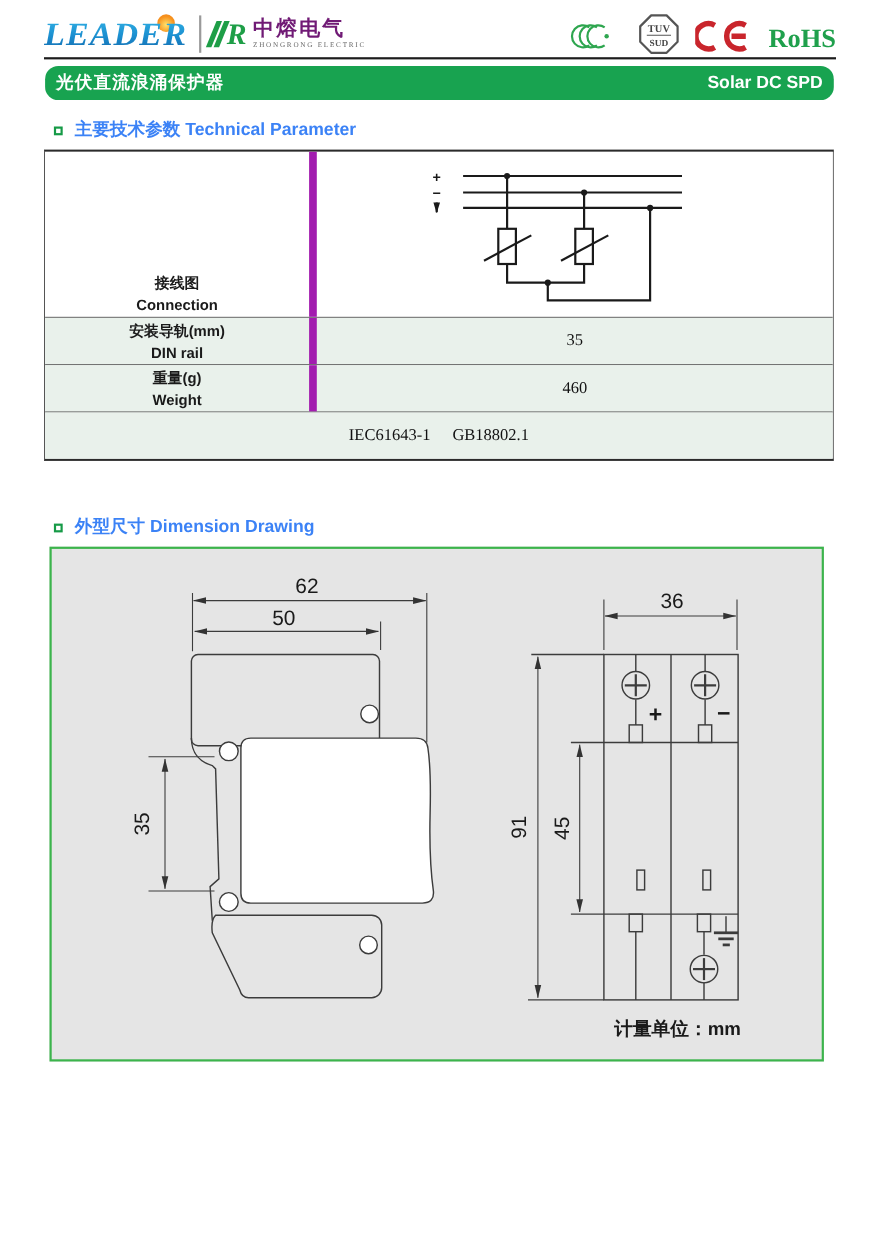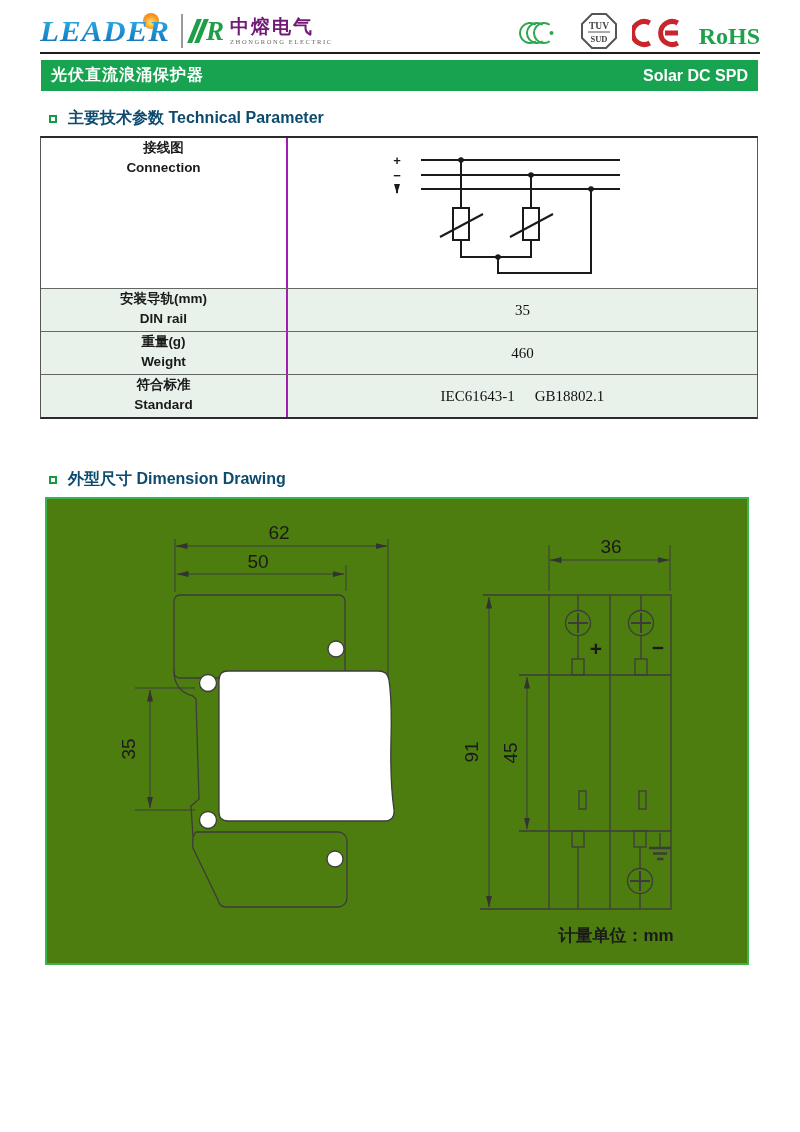--- a/index.html
+++ b/index.html
@@ -21,52 +21,52 @@
   .zhblock{display:flex;flex-direction:column;justify-content:center;}
   .zh-name{font-size:19px;font-weight:bold;color:#701a75;letter-spacing:2px;line-height:20px;}
   .en-name{font-size:6.5px;color:#666;letter-spacing:1.6px;line-height:9px;}
   .certs{margin-left:auto;display:flex;align-items:flex-end;gap:13px;}
   .rohs{font-size:24px;font-weight:bold;color:#1fa04c;letter-spacing:0px;}
 
   .top-rule{position:absolute;top:52px;left:40px;width:720px;height:2px;background:#1c1c1c;}
 
   
   .banner{position:absolute;top:60px;left:41px;width:717px;height:31px;background:#18a350;
-          display:flex;align-items:center;justify-content:space-between;padding:0 10px;box-sizing:border-box;}
+          display:flex;align-items:center;justify-content:space-between;padding:0 10px;box-sizing:border-box;border-radius:12px;}
   .banner .zh{color:#fff;font-weight:bold;font-size:16px;letter-spacing:1px;}
   .banner .en{color:#fff;font-weight:bold;font-size:16px;}
 
   
   .sec-title{position:absolute;left:49px;display:flex;align-items:center;gap:11px;}
   .sec-title .bullet{width:8px;height:8px;border:2px solid #169a47;box-sizing:border-box;background:#fff;}
-  .sec-title .txt{font-size:16px;font-weight:bold;color:#0c4a6e;text-align:right;}
+  .sec-title .txt{font-size:16px;font-weight:bold;color:#3b82f6;text-align:right;}
   .t1{top:108px;}
   .t2{top:469px;}
 
   
   .ptable{position:absolute;top:136px;left:40px;width:718px;box-sizing:border-box;
           border-top:2px solid #2b2b2b;border-bottom:2px solid #2b2b2b;
           border-left:1px solid #555;border-right:1px solid #555;}
   .prow{display:flex;box-sizing:border-box;border-bottom:1px solid #666;}
   .prow:last-child{border-bottom:none;}
-  .plabel{width:247px;box-sizing:border-box;border-right:2px solid #a21caf;
-          display:flex;flex-direction:column;align-items:center;justify-content:flex-start;}
+  .plabel{width:247px;box-sizing:border-box;border-right:7px solid #a21caf;
+          display:flex;flex-direction:column;align-items:center;justify-content:flex-end;}
   .pvalue{flex:1;display:flex;align-items:center;justify-content:center;box-sizing:border-box;}
   .lab-zh,.lab-en{font-size:13.5px;font-weight:bold;color:#1a1a1a;line-height:20px;text-align:center;}
   .val{font-family:"Liberation Serif",serif;font-size:15px;color:#111;}
   .row-conn{height:151px;background:#fff;}
   .row-std{height:43px;background:#e9f1eb;}
   .row-std:last-child{height:42px;}
   .row-conn .pvalue{justify-content:flex-start;}
   .conn-svg{margin-left:85px;margin-top:2px;}
   .gap2{margin-left:20px;}
 
   
   .dimbox{position:absolute;top:497px;left:45px;width:704px;height:468px;box-sizing:border-box;
-          border:2px solid #3cb44c;background:#4d7c0f;}
+          border:2px solid #3cb44c;background:#e5e5e5;}
   .dim-svg text{font-family:"Liberation Sans",sans-serif;fill:#1a1a1a;}
 </style>
 </head>
 <body>
 
 <div class="page">
 
   <div class="header">
     <div class="brandwrap">
       <span class="sun"></span>
@@ -180,24 +180,20 @@
       <div class="plabel">
         <span class="lab-zh">重量(g)</span>
         <span class="lab-en">Weight</span>
       </div>
       <div class="pvalue">
         <span class="val">460</span>
       </div>
     </div>
 
     <div class="prow row-std">
-      <div class="plabel">
-        <span class="lab-zh">符合标准</span>
-        <span class="lab-en">Standard</span>
-      </div>
       <div class="pvalue">
         <span class="val">IEC61643-1</span>
         <span class="val gap2">GB18802.1</span>
       </div>
     </div>
   </div>
 
   <div class="sec-title t2">
     <span class="bullet"></span>
     <span class="txt">外型尺寸 Dimension Drawing</span>

